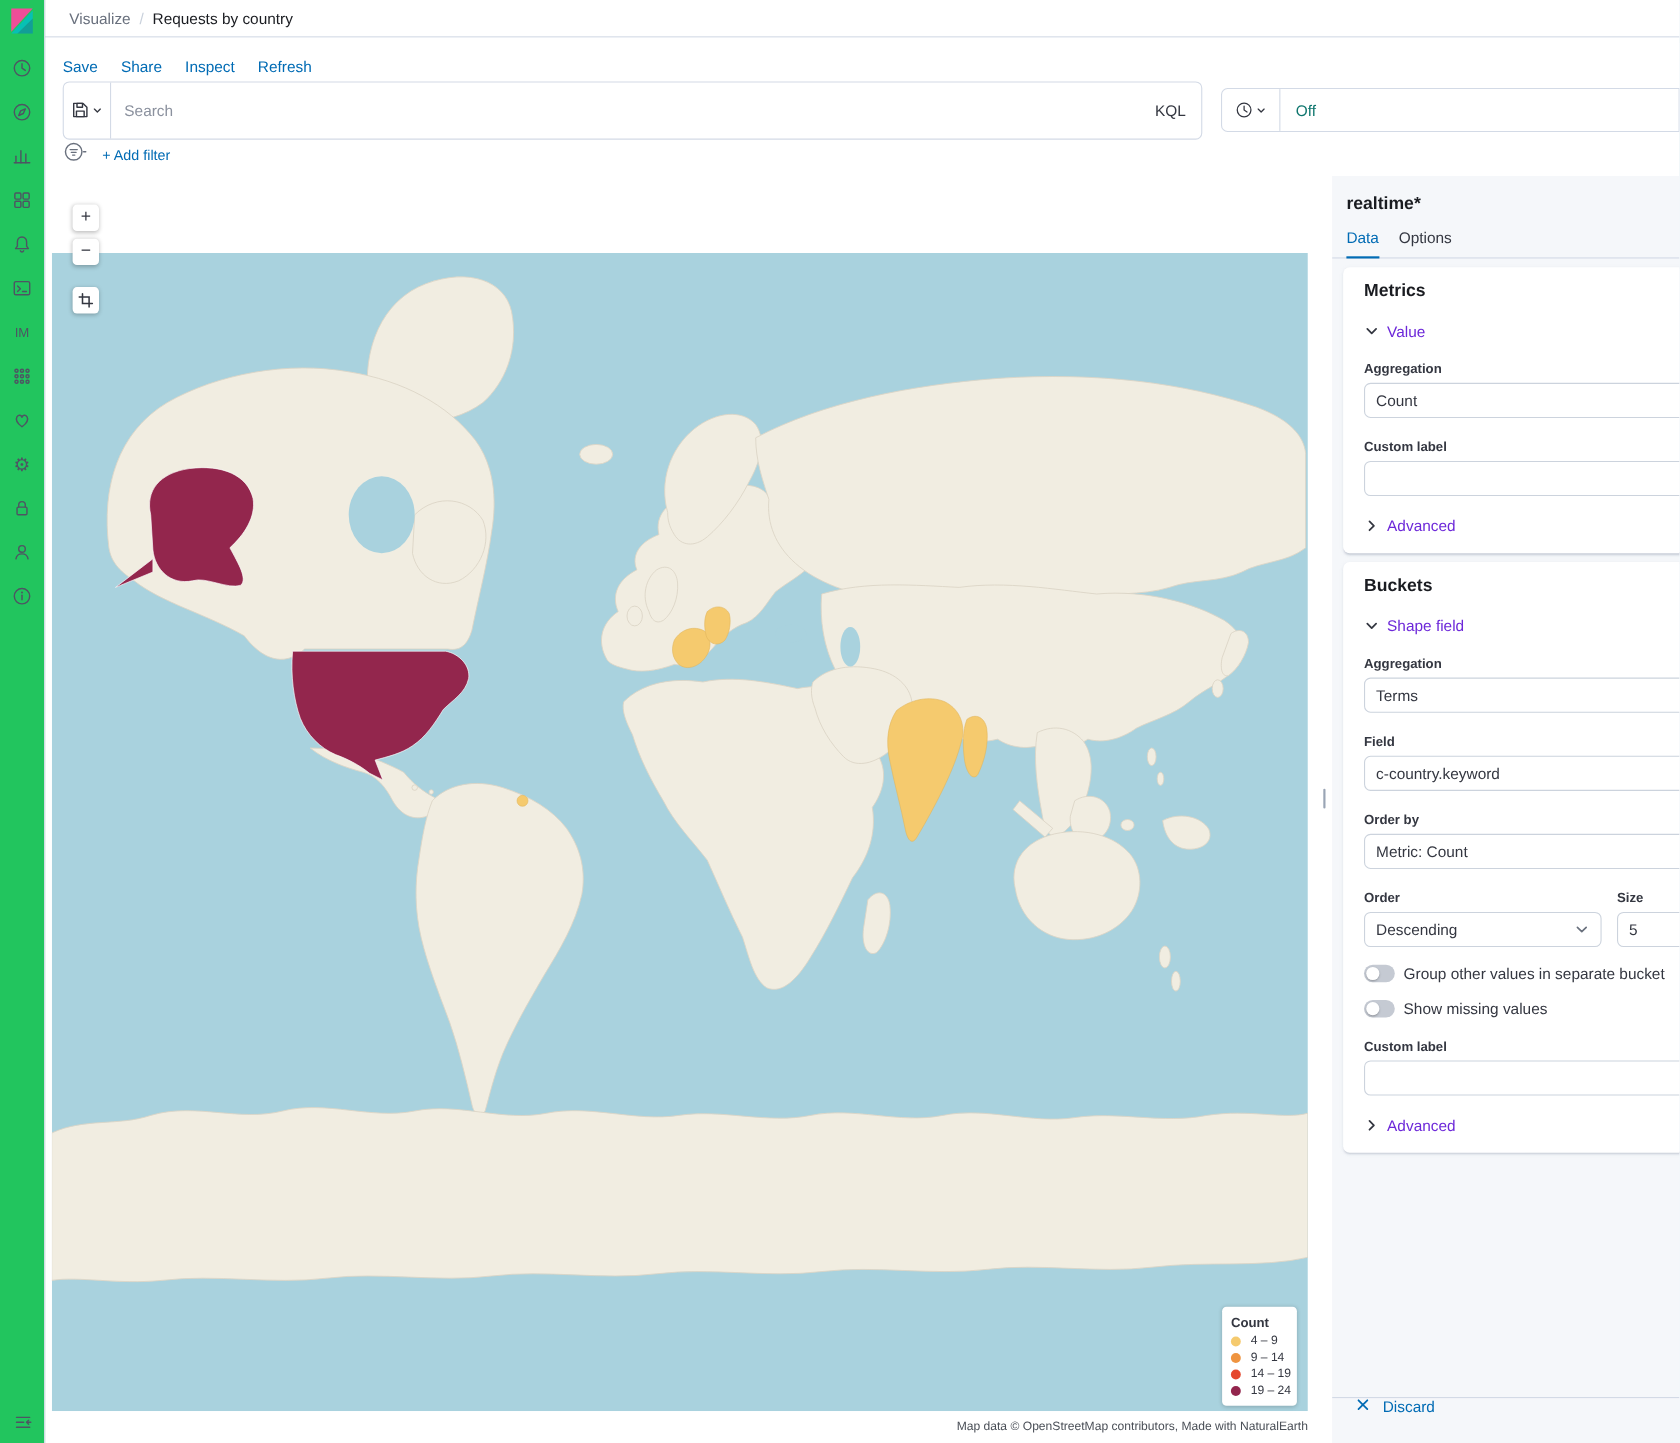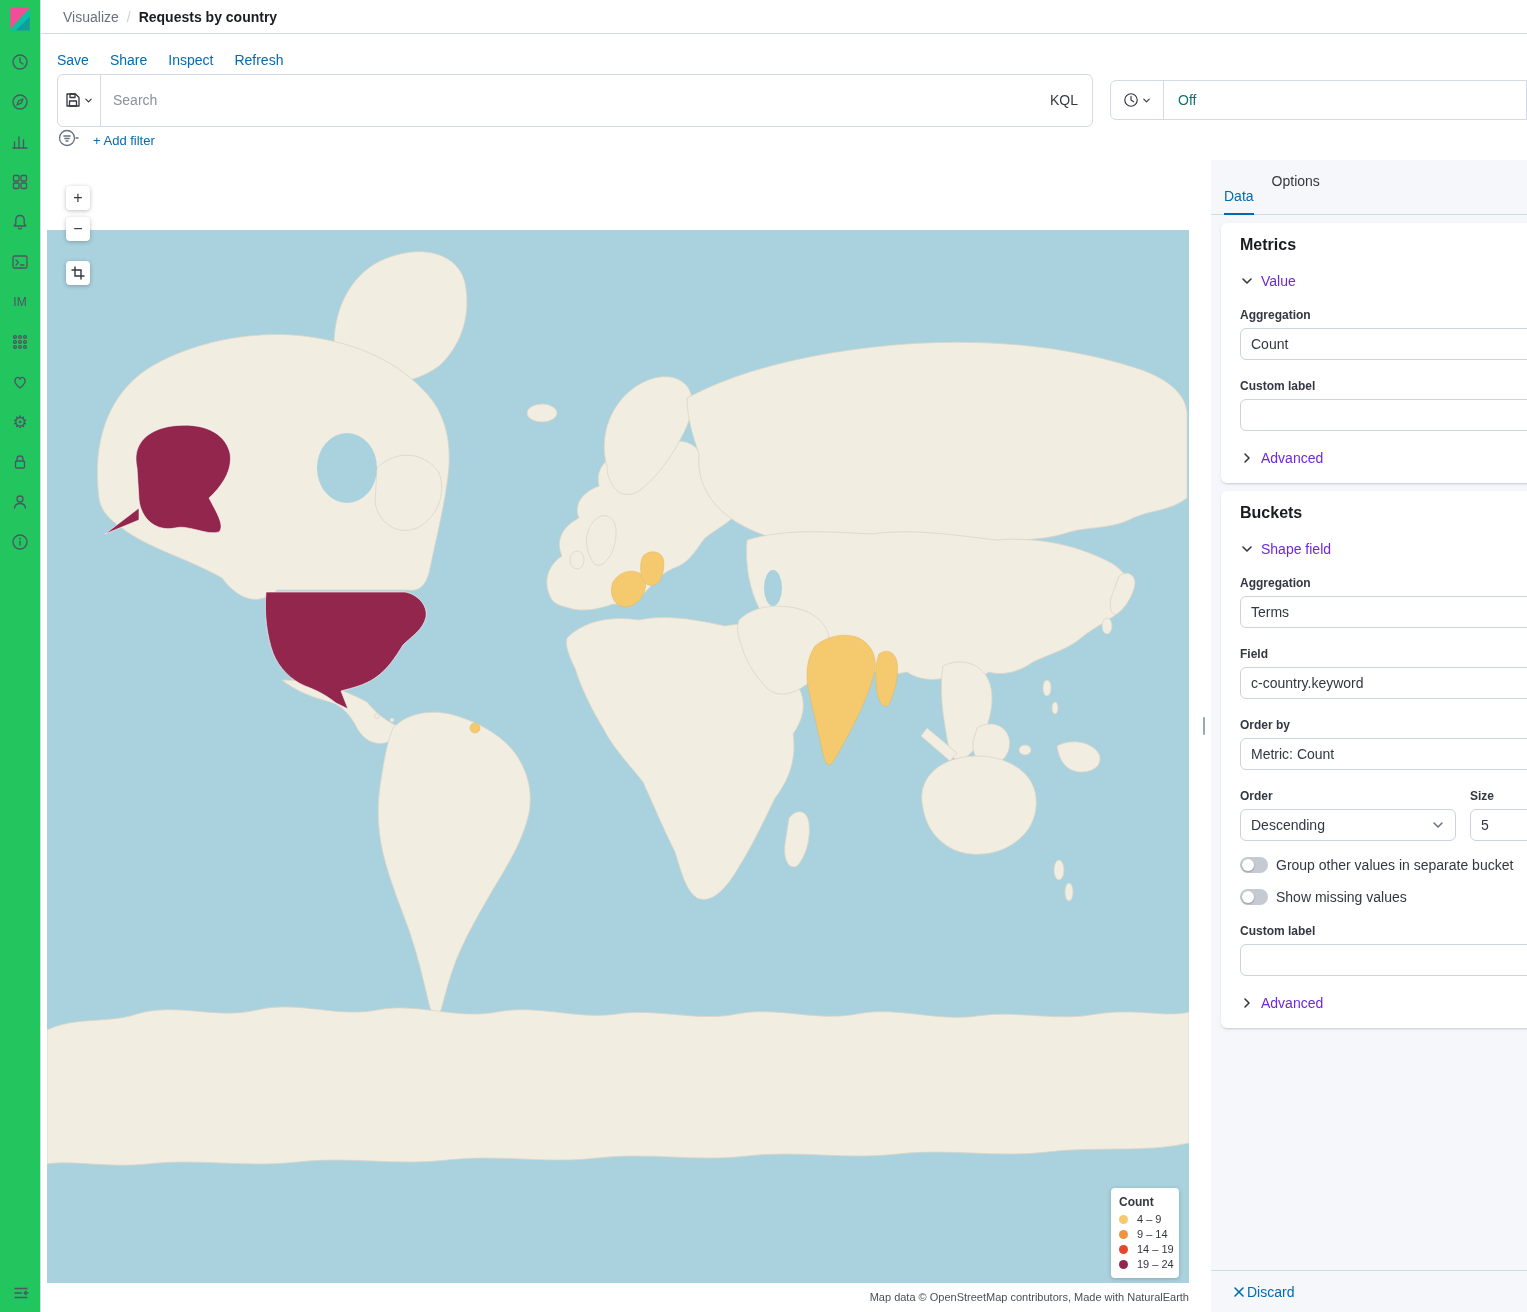--- a/index.html
+++ b/index.html
@@ -19,21 +19,21 @@
   .nav-btn svg { width:18px; height:18px; stroke:#4e5563; fill:none; stroke-width:1.3; stroke-linecap:round; stroke-linejoin:round; }
   .im-txt { font-size:12px; color:#4e5563; }
   .gear-txt { font-size:17px; color:#4e5563; line-height:1; }
   .nav-bottom { position:absolute; bottom:10px; left:0; width:41px; display:flex; justify-content:center; }
 
   
   .top-header { position:absolute; left:41px; top:0; right:0; height:34px; border-bottom:1px solid #D3DAE6;
     display:flex; align-items:center; padding-left:22px; gap:8px; background:#fff; }
   .crumb-parent { font-size:14px; color:#69707D; cursor:pointer; }
   .crumb-sep { font-size:14px; color:#c9d1dc; }
-  .crumb-current { font-size:14px; font-weight:700; color:#1a1c21; }
+  .crumb-current { font-size:14px; font-weight:400; color:#1a1c21; }
 
   .links-row { position:absolute; left:41px; top:39px; right:0; height:41px; display:flex; align-items:center;
     padding-left:16px; gap:21px; background:#fff; }
   .action-link { font-size:14px; color:#006BB4; cursor:pointer; }
 
   .query-row { position:absolute; left:41px; top:80px; right:0; height:40px; display:flex; align-items:center; padding-left:16px; }
   .query-bar { width:1036px; height:53px; display:flex; align-items:center; border:1px solid #D3DAE6; border-radius:6px; background:#fff; }
   .saved-query-btn { width:43px; height:100%; display:flex; align-items:center; justify-content:center; gap:3px;
     border-right:1px solid #D3DAE6; cursor:pointer; }
   .saved-query-btn svg, .quick-select svg { stroke:#343741; fill:none; stroke-width:1.3; stroke-linecap:round; stroke-linejoin:round; }
@@ -74,21 +74,21 @@
 
   .resizer { position:absolute; left:1197px; top:168px; width:13px; height:1115px; cursor:col-resize; display:flex;
     align-items:center; justify-content:center; }
   .resizer-line { width:2px; height:18px; background:#9aa5b5; border-radius:1px; }
 
   
   .side-panel { position:absolute; left:1211px; top:160px; right:0; bottom:0; background:#f5f7fa; overflow:hidden; }
   .panel-title { font-size:16px; font-weight:700; color:#1a1c21; padding:17px 0 0 13px; }
   .panel-tabs { display:flex; gap:18px; padding-left:13px; margin-top:13px; border-bottom:1px solid #D3DAE6; }
   .panel-tab { font-size:14px; padding-bottom:9px; cursor:pointer; color:#343741; }
-  .panel-tab.active { color:#006BB4; border-bottom:2px solid #006BB4; margin-bottom:-1px;margin-top:15px; }
+  .panel-tab.active { color:#006BB4; border-bottom:2px solid #006BB4; margin-bottom:-1px; }
 
   .card { margin:8px 0 0 10px; width:346px; background:#fff; border-radius:6px;
     box-shadow:0 2px 2px -1px rgba(152,162,179,.4), 0 1px 5px -2px rgba(152,162,179,.4);
     padding:13px 0 17px 19px; }
   .card + .card { margin-top:8px; }
   .card-title { font-size:16px; font-weight:700; color:#1a1c21; }
   .accordion { display:flex; align-items:center; gap:7px; margin-top:19px; cursor:pointer; }
   .accordion svg { stroke:#343741; fill:none; stroke-width:1.6; stroke-linecap:round; stroke-linejoin:round; }
   .accordion-label { font-size:14px; color:#6d28d9; }
   .form-label { font-size:12px; font-weight:700; color:#343741; margin-top:19px; }
@@ -101,21 +101,21 @@
   .order-size-row { display:flex; gap:14px; margin-top:0; }
   .order-col .field { width:216px; }
   .size-col .field { width:97px; }
   .toggle-row { display:flex; align-items:center; gap:8px; margin-top:16px; white-space:nowrap; }
   .switch { width:28px; height:16px; border-radius:8px; background:#c5cad3; position:relative; flex:none; cursor:pointer; }
   .switch .knob { position:absolute; left:2px; top:2px; width:12px; height:12px; border-radius:50%; background:#fff;
     box-shadow:0 1px 2px rgba(0,0,0,.25); }
   .toggle-label { font-size:14px; color:#343741; }
 
   .discard-bar { position:absolute; left:0; right:0; bottom:0; height:42px; border-top:1px solid #D3DAE6;
-    display:flex; align-items:center; padding-left:22px; gap:2px; background:#f5f7fa; cursor:pointer; }
+    display:flex; align-items:flex-start; padding-left:22px; gap:12px; background:#f5f7fa; cursor:pointer; }
   .discard-bar svg { stroke:#006BB4; stroke-width:1.6; stroke-linecap:round; }
   .discard-label { font-size:14px; color:#006BB4; }
 </style>
 </head>
 <body>
 
 <div class="app">
 
   <div class="nav-rail">
     <div class="logo-btn">
@@ -387,20 +387,21 @@
     </div>
   </div>
 
   <div class="attribution">Map data © OpenStreetMap contributors, Made with NaturalEarth</div>
 
   <div class="resizer">
     <div class="resizer-line"></div>
   </div>
 
   <div class="side-panel">
+    <div class="panel-title">realtime*</div>
     <div class="panel-tabs">
       <div class="panel-tab active">Data</div>
       <div class="panel-tab">Options</div>
     </div>
 
     <div class="card">
       <div class="card-title">Metrics</div>
       <div class="accordion">
         <svg width="14" height="14" viewBox="0 0 14 14">
             <path d="M3 5 L7 9 L11 5"></path>

